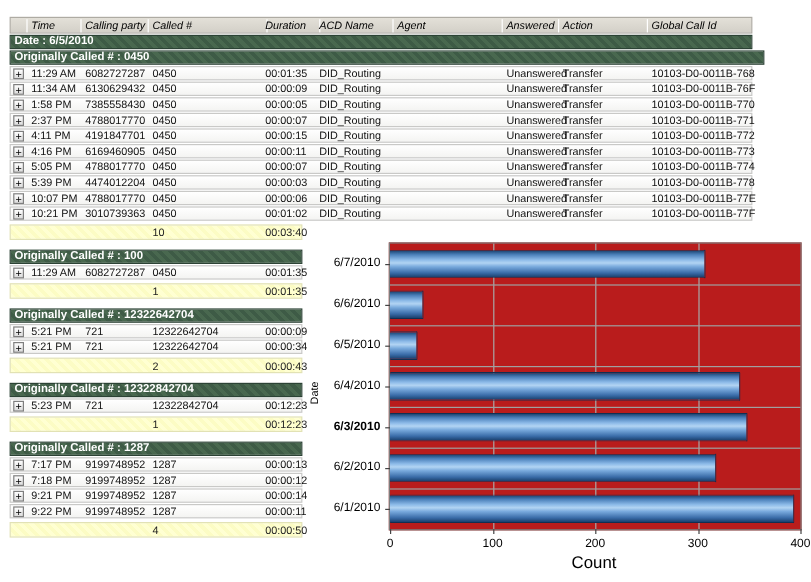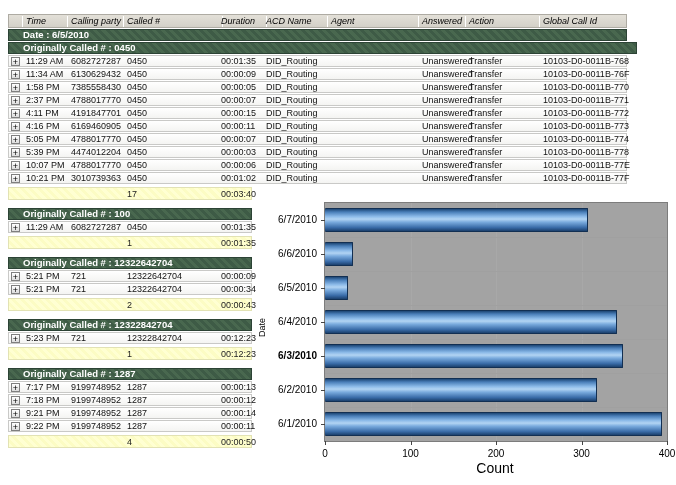--- a/index.html
+++ b/index.html
@@ -18,21 +18,21 @@
     position:absolute;top:1px;height:11px;line-height:11px;
     font-style:italic;font-size:9px;color:#000;
     padding-left:2px;border-right:1px solid #fff;
     white-space:nowrap;overflow:hidden;box-sizing:border-box;
   }
   .band{
     position:absolute;left:8px;height:12px;box-sizing:border-box;
     background:repeating-linear-gradient(45deg,#49684f 0 3px,#3e5b46 3px 6px);
     border:1px solid #2c4335;
     color:#fff;font-weight:bold;font-size:9.5px;line-height:10px;
-    padding-left:14px;white-space:nowrap;
+    padding-left:3px;white-space:nowrap;
   }
   .drow{
     position:absolute;left:8px;height:12px;box-sizing:border-box;
     background:linear-gradient(#ffffff,#f4f4f2);
     border:1px solid #c9c9c7;
   }
   .dcell{
     position:absolute;top:0px;height:10px;line-height:10px;
     font-size:9px;color:#111;padding-left:2px;white-space:nowrap;
   }
@@ -59,21 +59,21 @@
   .col-duration{left:210px;width:48px;}
   .col-acd     {left:255px;width:64px;}
   .col-agent   {left:320px;width:90px;}
   .col-answered{left:411px;width:46px;}
   .col-action  {left:458px;width:73px;}
   .col-gid     {left:532px;width:86px;border-right:none;}
   
   .chart{position:absolute;left:250px;top:196px;width:426px;height:289px;}
   .plot{
     position:absolute;left:74px;top:6px;width:342px;height:238px;
-    border:1px solid #7c7c7c;background:#a3a3a3;overflow:visible;
+    border:1px solid #7c7c7c;background:#b91c1c;overflow:visible;
   }
   .vgrid{position:absolute;top:0;width:1px;height:238px;background:#a8a8a8;}
   .bandline{position:absolute;left:0;width:342px;height:1px;background:#a0a0a0;}
   .bar{
     position:absolute;left:0;height:24px;box-sizing:border-box;
     border:1px solid #122f52;border-left:none;border-radius:1px;
     background:linear-gradient(180deg,#1d4674 0%,#4a7fb9 14%,#8cbae8 34%,#b2d4f3 46%,#79aadd 60%,#3a6ca8 84%,#1b406d 100%);
   }
   .ylab{
     position:absolute;width:62px;text-align:right;
@@ -221,21 +221,21 @@
         <div class="dcell col-time">10:21 PM</div>
         <div class="dcell col-calling">3010739363</div>
         <div class="dcell col-called">0450</div>
         <div class="dcell col-duration">00:01:02</div>
         <div class="dcell col-acd">DID_Routing</div>
         <div class="dcell col-answered">Unanswered</div>
         <div class="dcell col-action">Transfer</div>
         <div class="dcell col-gid">10103-D0-0011B-77F</div>
       </div>
       <div class="srow" style="top: 187px;">
-        <div class="scell col-called">17</div>
+        <div class="scell col-called">10</div>
         <div class="scell col-duration">00:03:40</div>
       </div>
       <div class="band" style="top: 208px; width: 244px;">Originally Called # : 100</div>
       <div class="drow" style="top: 221px; width: 244px;">
         <div class="expand-box">+</div>
         <div class="dcell col-time">11:29 AM</div>
         <div class="dcell col-calling">6082727287</div>
         <div class="dcell col-called">0450</div>
         <div class="dcell col-duration">00:01:35</div>
       </div>

